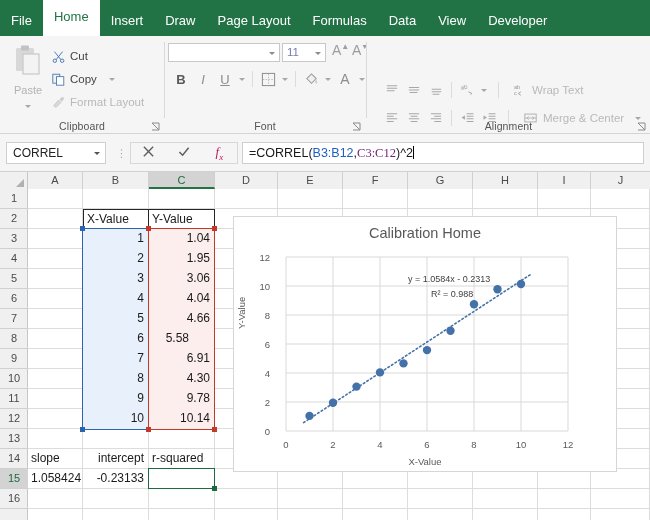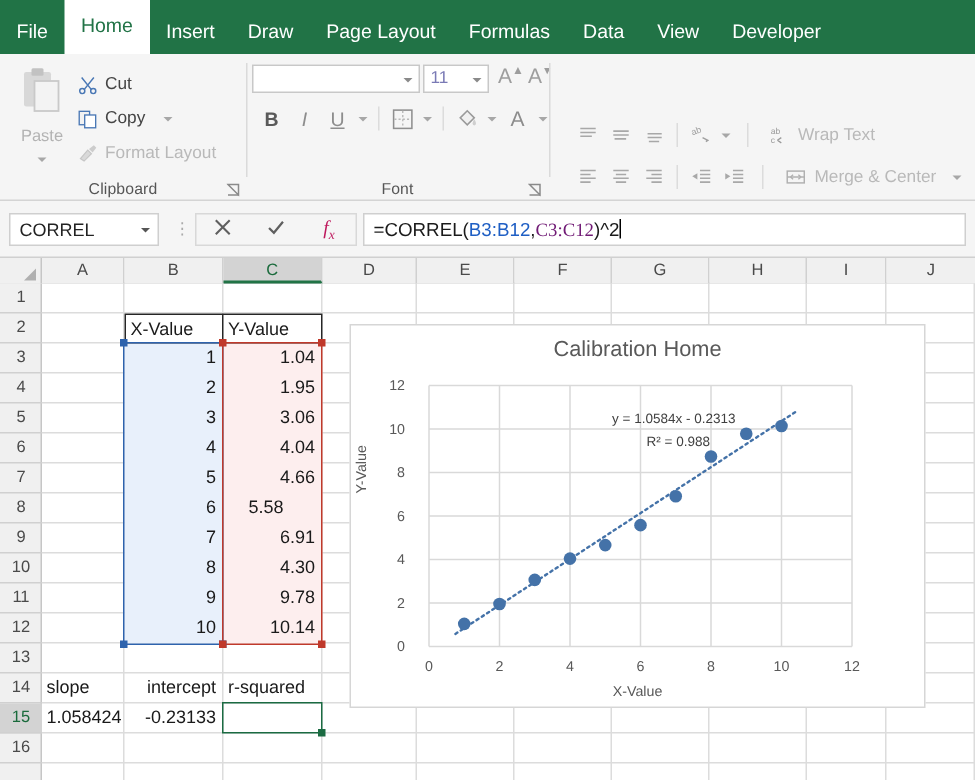--- a/index.html
+++ b/index.html
@@ -279,20 +279,29 @@
       <div class="fbtn" style="width:12px">
           <span class="caret-sm"></span>
         </div>
       <div class="fbtn" style="font-size:14px">A</div>
       <div class="fbtn" style="width:12px">
           <span class="caret-sm"></span>
         </div>
     </div>
     <div class="grp-sep" style="left:366px;"></div>
 
+    <div class="grp" style="left:367px;width:283px;">
+      <div class="grp-label">Alignment</div>
+      <div class="dlg">
+        <svg width="9" height="9" viewBox="0 0 9 9">
+            <path d="M1 1 L8 1 L8 8 Z" fill="none" stroke="#8a8a8a" stroke-width="1"></path>
+            <path d="M1 8 L8 8" stroke="#8a8a8a" stroke-width="1"></path>
+          </svg>
+      </div>
+    </div>
 
     <div class="alignrow" style="left:381px;top:44px;">
       <div class="abtn">
         <svg width="14" height="12" viewBox="0 0 16 14">
           <path d="M2 2 h12 M2 5 h12 M2 8 h9" stroke="#a8a8a8" stroke-width="1.2"></path>
         </svg>
       </div>
       <div class="abtn">
         <svg width="14" height="12" viewBox="0 0 16 14">
           <path d="M2 4 h12 M2 7 h12 M3 10 h9" stroke="#a8a8a8" stroke-width="1.2"></path>

